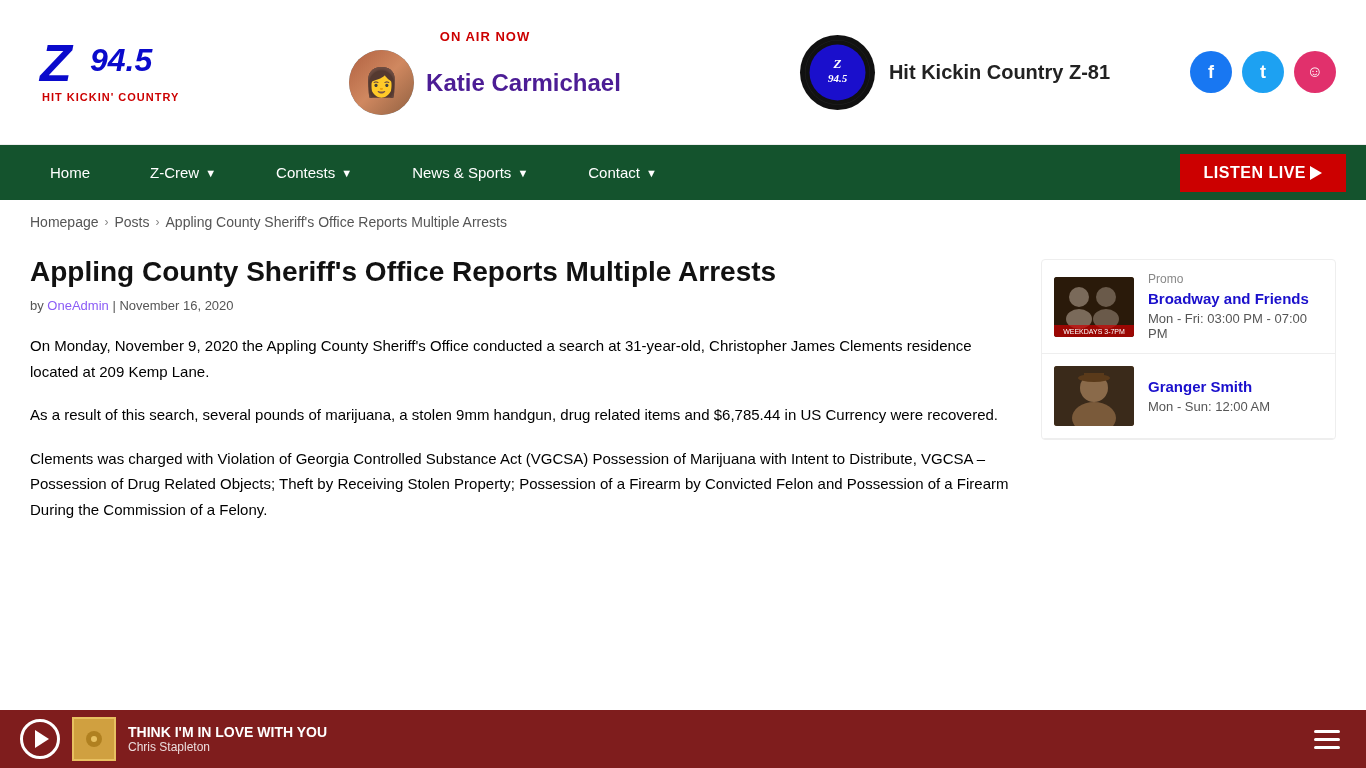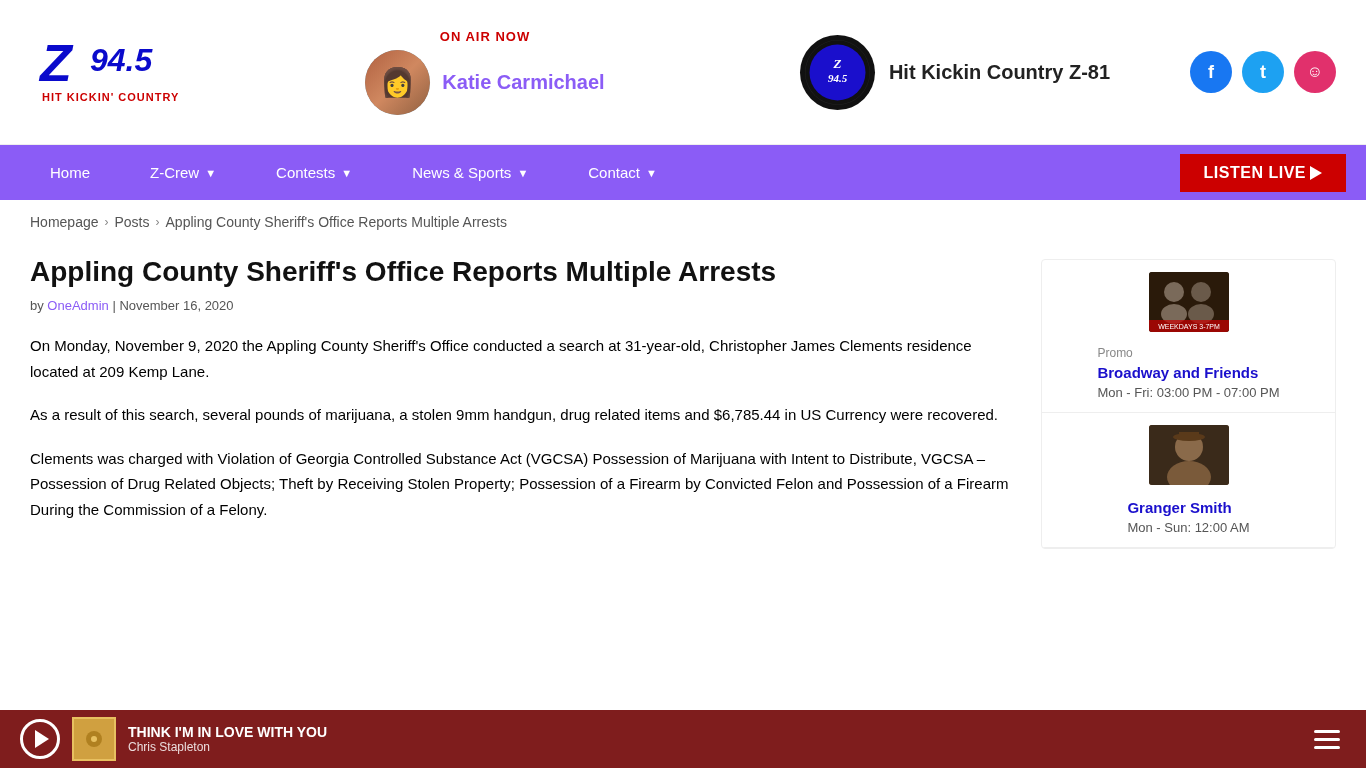--- a/index.html
+++ b/index.html
@@ -55,23 +55,23 @@
       height: 65px;
       border-radius: 50%;
       background: linear-gradient(135deg, #b06040 0%, #d08860 50%, #906040 100%);
       display: flex;
       align-items: center;
       justify-content: center;
       font-size: 28px;
       color: #fff;
     }
     .host-name {
-      font-size: 20px;
-      font-weight: bold;
-      color: #8b5cf6;
+      font-size: 24px;
+      font-weight: bold;
+      color: #4c1d95;
     }
     .station-section {
       display: flex;
       align-items: center;
       gap: 14px;
       flex: 1;
       justify-content: center;
     }
     .station-logo-circle {
       width: 75px;
@@ -118,21 +118,21 @@
       font-size: 18px;
       color: #fff;
       font-weight: bold;
     }
     .facebook-btn { background: #1877f2; }
     .twitter-btn { background: #1da1f2; }
     .instagram-btn { background: #e1306c; }
 
     
     .nav {
-      background: #8b5cf6;
+      background: #14532d;
       display: flex;
       align-items: center;
       height: 55px;
       padding: 0 20px;
     }
     .nav-items {
       display: flex;
       align-items: center;
       gap: 0;
       flex: 1;
@@ -235,21 +235,20 @@
       border-radius: 4px;
       overflow: hidden;
       margin-bottom: 16px;
     }
     .sidebar-item {
       display: flex;
       align-items: center;
       gap: 14px;
       padding: 12px;
       border-bottom: 1px solid #eee;
-      flex-direction: column;
     }
     .sidebar-thumb {
       width: 80px;
       height: 60px;
       background: #555;
       border-radius: 3px;
       flex-shrink: 0;
       overflow: hidden;
       display: flex;
       align-items: center;

